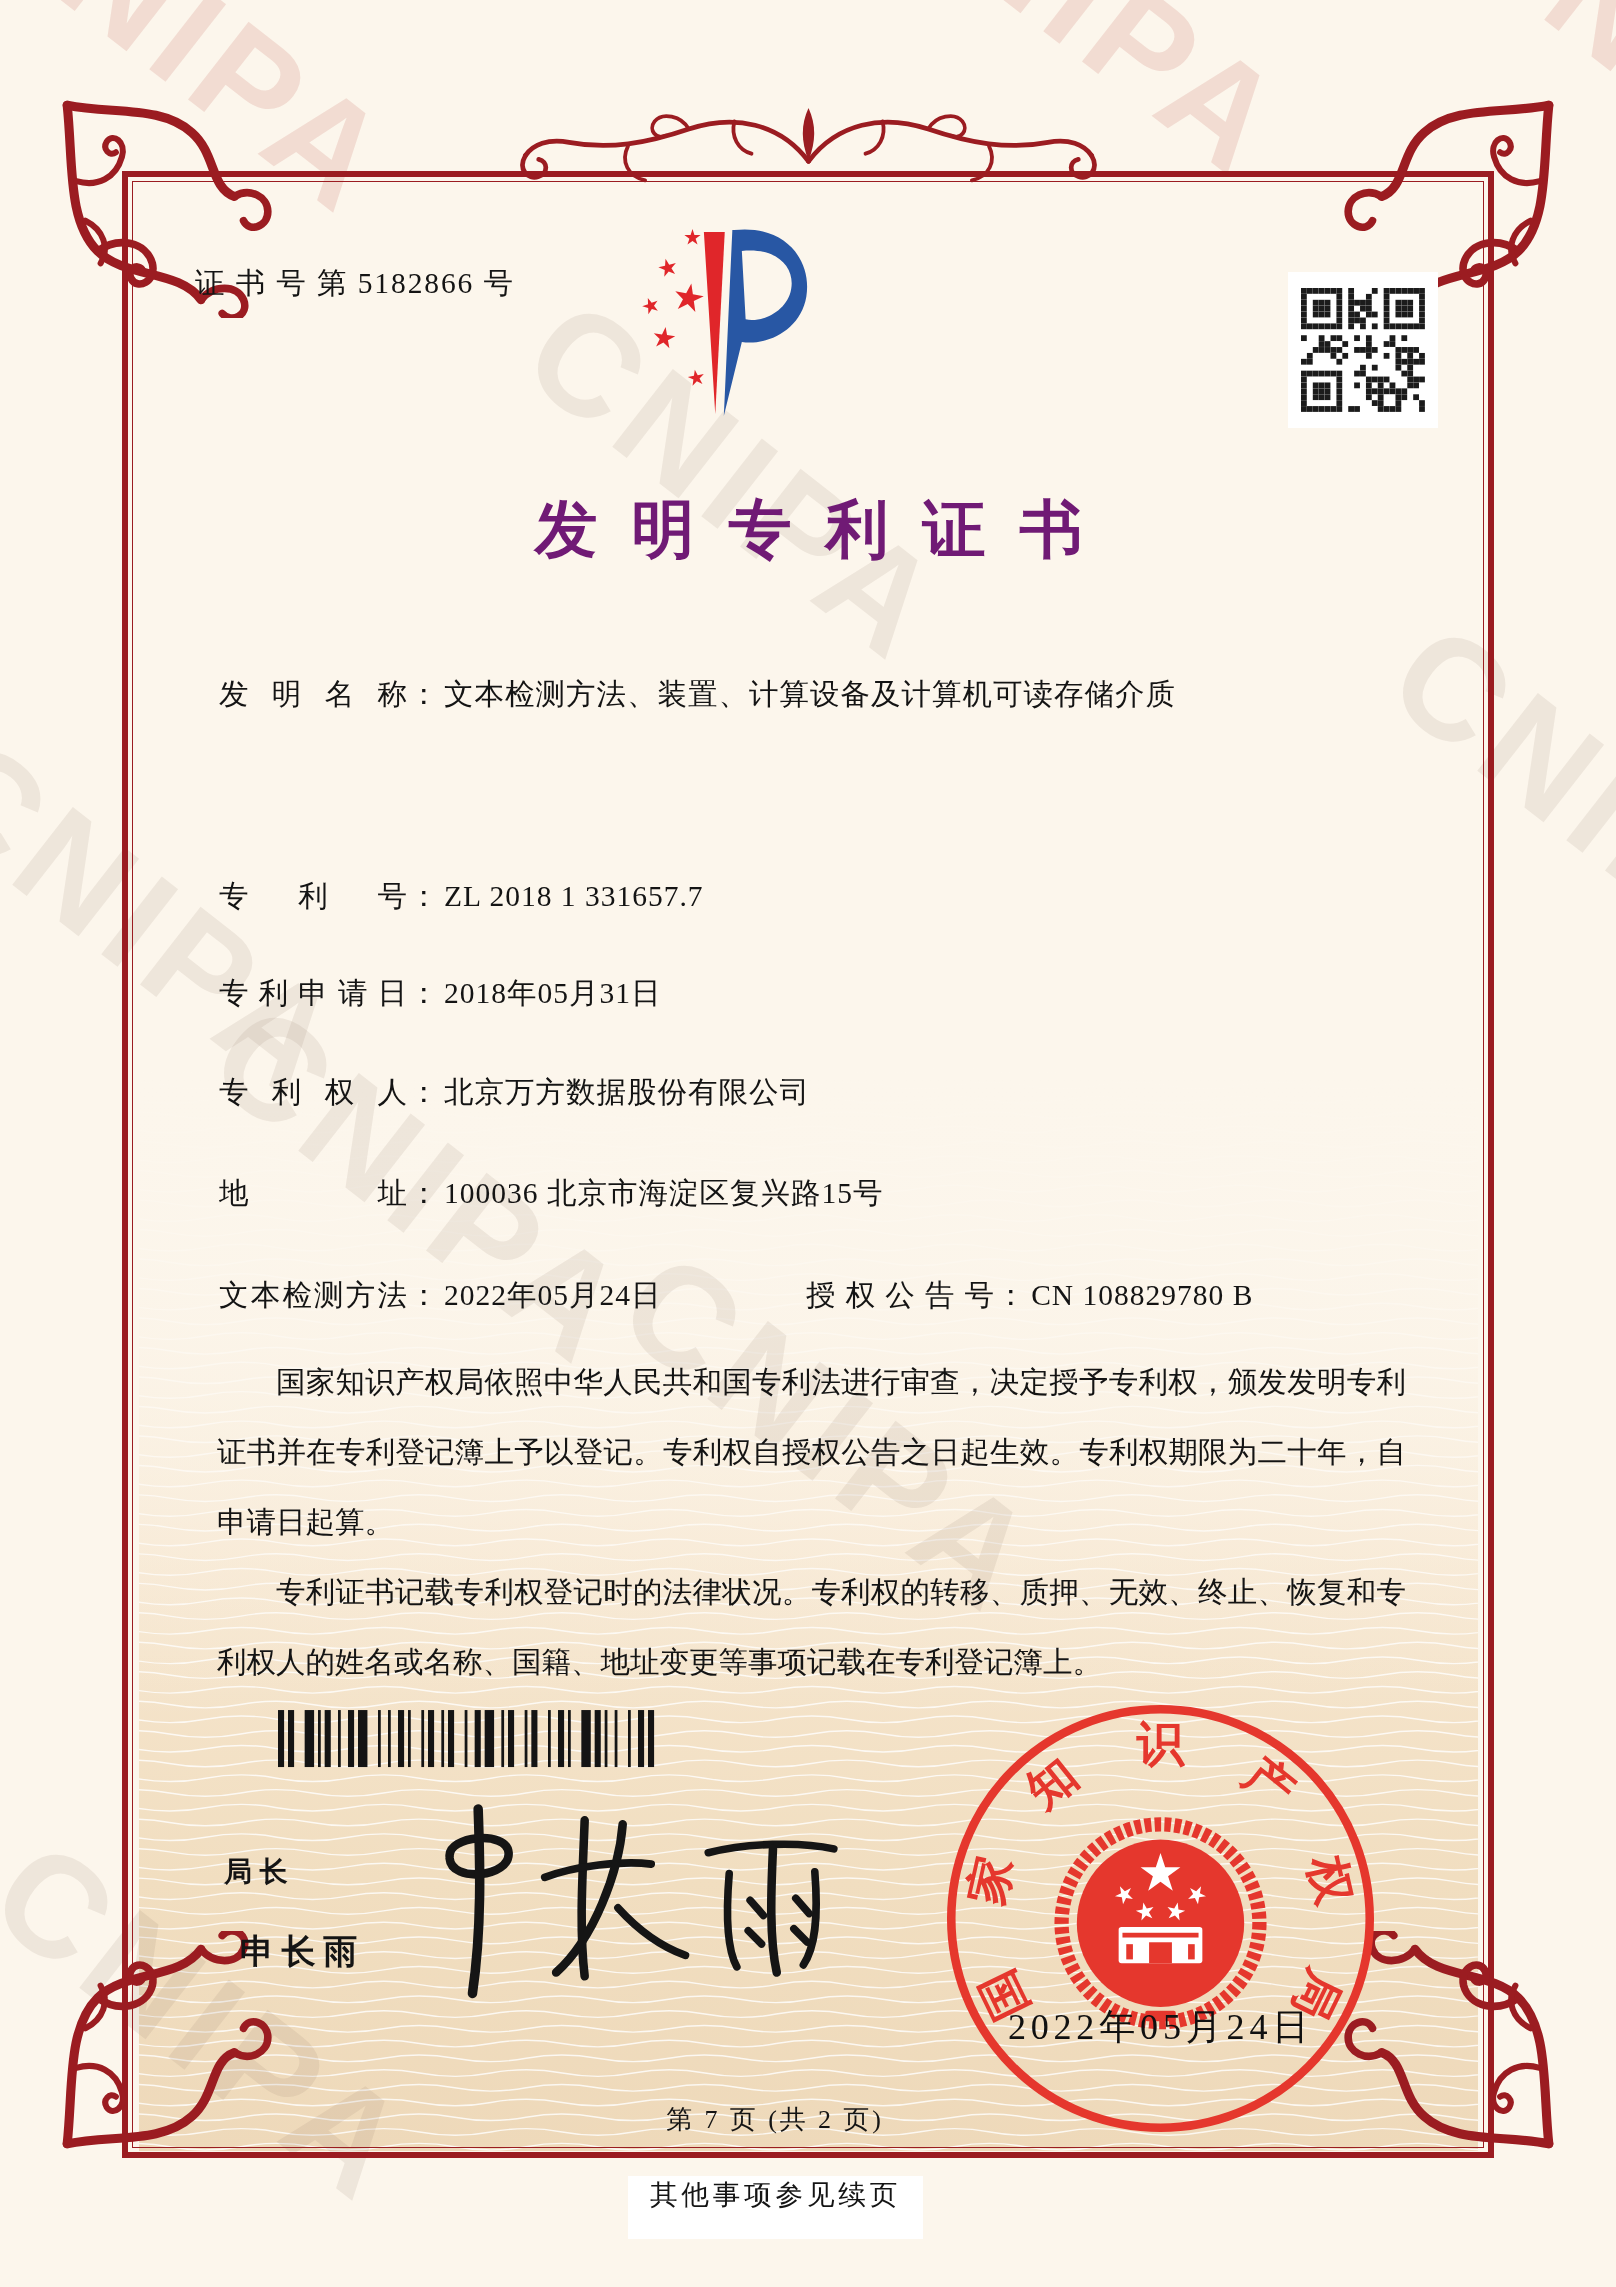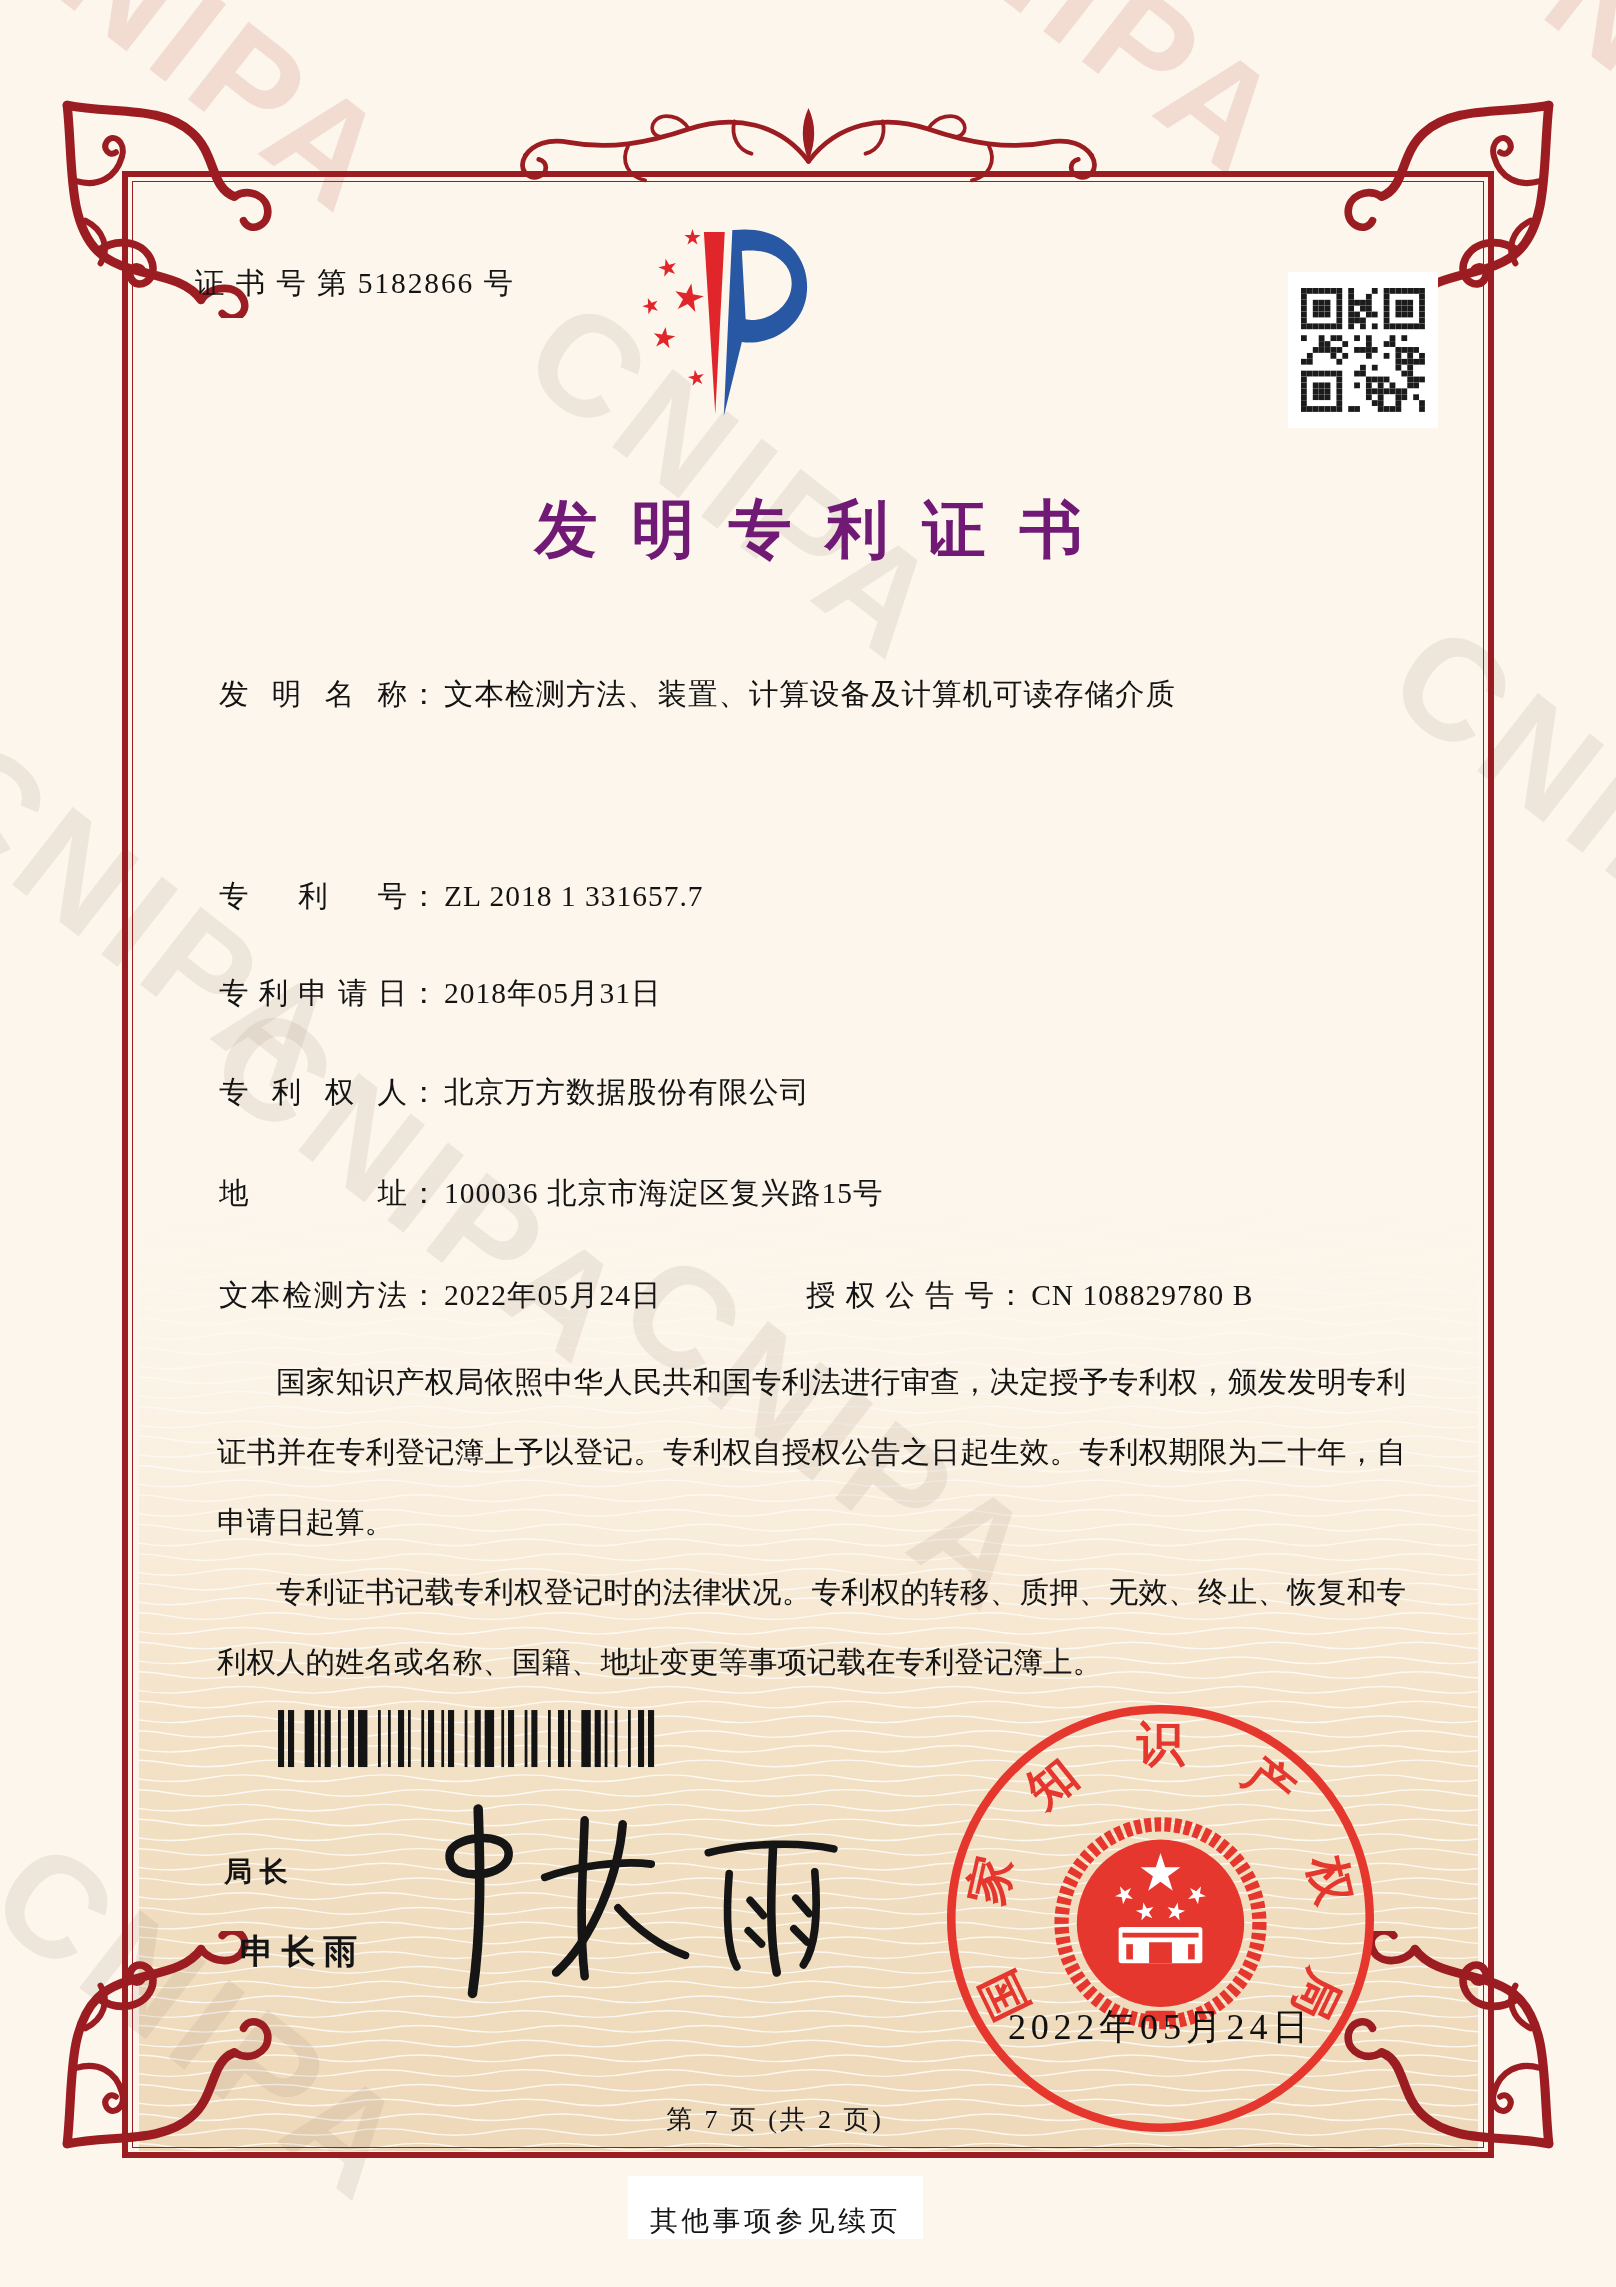--- a/index.html
+++ b/index.html
@@ -44,21 +44,21 @@
   .issuer-post{position:absolute;left:224px;top:1853px;z-index:4;
     font-family:"Liberation Sans","DejaVu Sans",sans-serif;font-weight:bold;font-size:28px;letter-spacing:7.6px;}
   .issuer-name{position:absolute;left:240px;top:1929px;z-index:4;
     font-family:"Liberation Sans","DejaVu Sans",sans-serif;font-weight:bold;font-size:34px;letter-spacing:7.6px;}
   .signature{position:absolute;left:423px;top:1786px;z-index:4;}
   .seal{position:absolute;left:937px;top:1695px;z-index:5;}
   .seal-char{font:bold 50px "Liberation Serif","DejaVu Serif",serif;fill:#e5372d;text-anchor:middle;dominant-baseline:central;}
   .seal-date{font:400 38px "Liberation Serif","DejaVu Serif",serif;fill:#101010;text-anchor:middle;letter-spacing:5px;}
   .page-info{position:absolute;left:775px;top:2102px;transform:translateX(-50%);font-size:26px;letter-spacing:2.9px;z-index:4;}
   .footer-box{position:absolute;left:628px;top:2176px;width:295px;height:63px;background:#ffffff;z-index:4;
-              display:flex;align-items:flex-end;justify-content:center;}
+              display:flex;align-items:flex-start;justify-content:center;}
   .footer-note{font-size:27.6px;letter-spacing:3.8px;}
 </style>
 </head>
 <body>
 
 <svg width="0" height="0" style="position:absolute">
   <defs>
     <path id="star5" d="M0,-1 L0.2245,-0.309 0.951,-0.309 0.363,0.118 0.588,0.809 0,0.382 -0.588,0.809 -0.363,0.118 -0.951,-0.309 -0.2245,-0.309 Z"></path>
     <g id="flourish" fill="none" stroke="#9b1c21" stroke-linecap="round">
       <path stroke-width="6" d="M10,10 C14,48 10,86 30,106 C48,124 84,118 98,138"></path>

